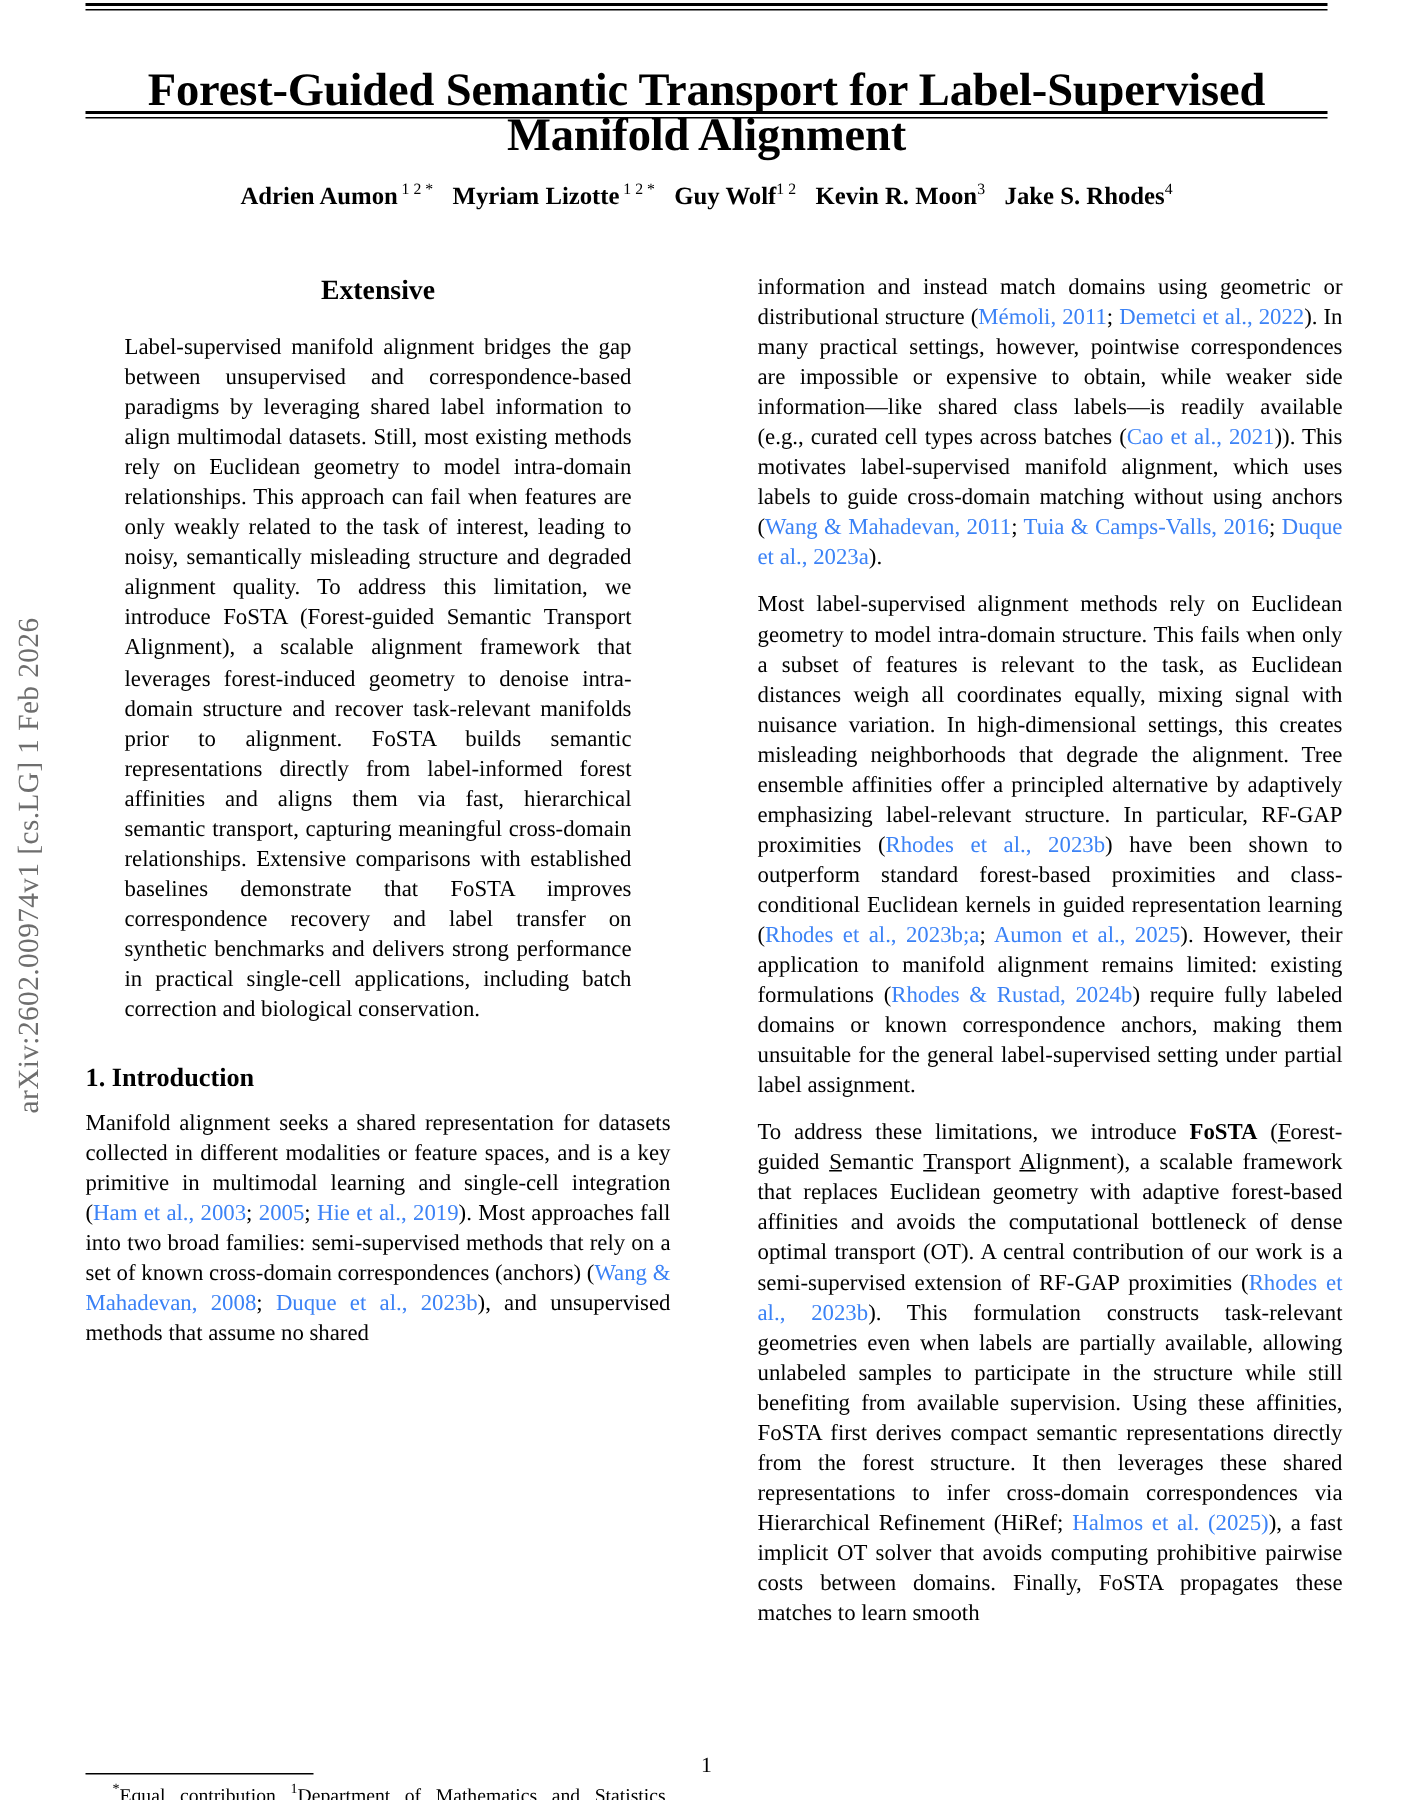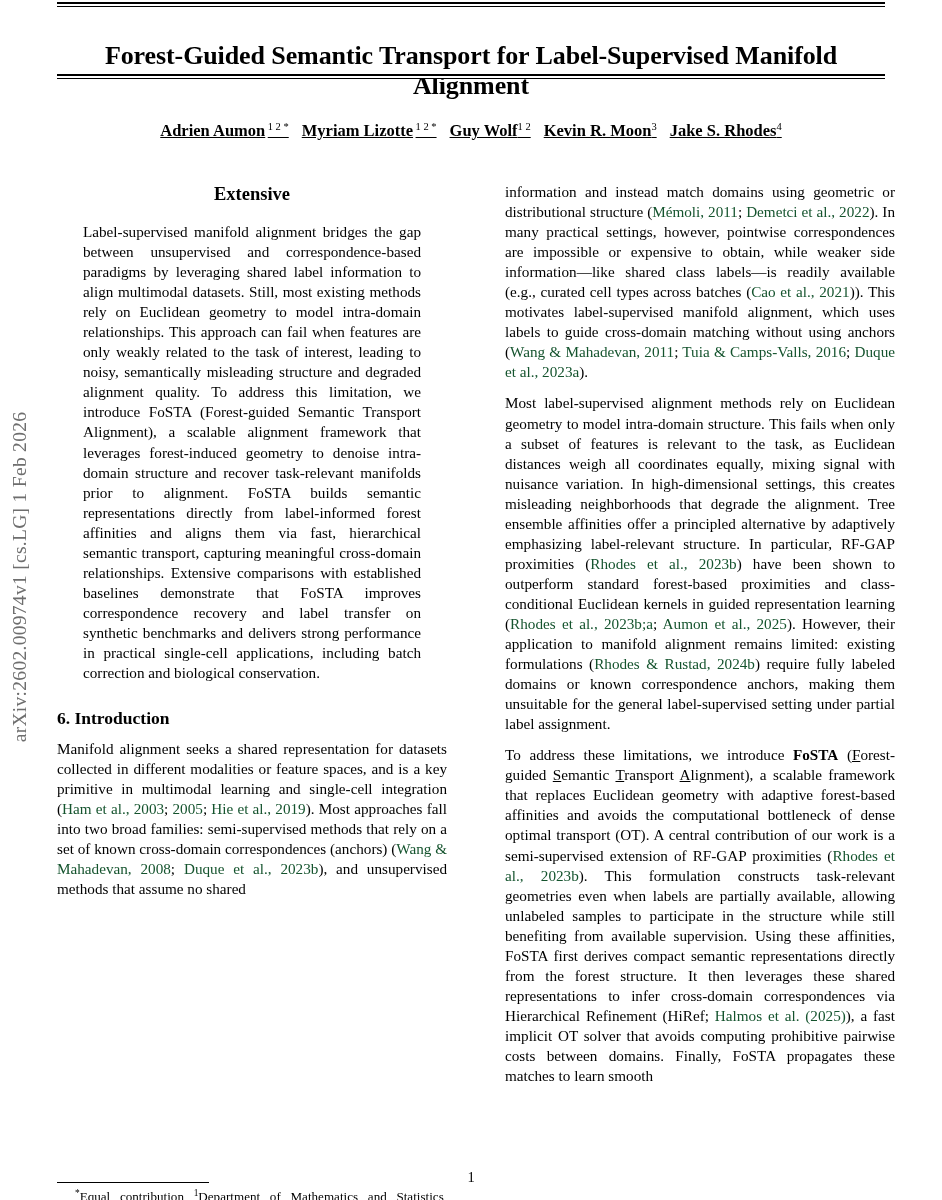--- a/index.html
+++ b/index.html
@@ -69,37 +69,36 @@
   #rule-top { position: absolute; left: 0px; top: 2px; }
   #rule-under-title { position: absolute; left: 0px; top: 74px; }
 
   
   #paper-title {
     position: absolute;
     left: 0px;
     top: 24px;
     width: 828px;
     text-align: center;
-    font-size: 26px;
+    font-size: 31px;
     font-weight: bold;
     letter-spacing: -0.1px;
     line-height: 30px;
   }
 
   
   #author-line {
     position: absolute;
     left: 0px;
     top: 120px;
     width: 828px;
     text-align: center;
     font-size: 16.5px;
     font-weight: bold;
     line-height: 22px;
-    text-decoration: underline;
   }
   #author-line .author { white-space: nowrap; }
   #author-line .sep { display: inline-block; width: 13px; }
   .sup {
     font-size: 10.5px;
     font-weight: normal;
     vertical-align: super;
     line-height: 0;
   }
   .sup-sp { display: inline-block; width: 2.5px; }
@@ -143,21 +142,21 @@
   p.para.nospace { margin-bottom: 16px; }
 
   .sec-head {
     font-size: 17.5px;
     font-weight: bold;
     margin: 24px 0 10px 0;
     line-height: 22px;
   }
 
   a.cite, .cite {
-    color: #14532d;
+    color: #3b82f6;
     text-decoration: none;
   }
   .it { }
   .bd { font-weight: bold; }
   .ul { text-decoration: underline; }
 
   
   #footnote-block {
     position: absolute;
     left: 0px;
@@ -222,21 +221,21 @@
   </div>
 
   <div id="col-left">
 
     <div class="abstract-head">Extensive</div>
 
     <div class="abstract-body">
       <p class="para">Label-supervised manifold alignment bridges the gap between unsupervised and correspondence-based paradigms by leveraging shared label information to align multimodal datasets. Still, most existing methods rely on Euclidean geometry to model intra-domain relationships. This approach can fail when features are only weakly related to the task of interest, leading to noisy, semantically misleading structure and degraded alignment quality. To address this limitation, we introduce FoSTA (Forest-guided Semantic Transport Alignment), a scalable alignment framework that leverages forest-induced geometry to denoise intra-domain structure and recover task-relevant manifolds prior to alignment. FoSTA builds semantic representations directly from label-informed forest affinities and aligns them via fast, hierarchical semantic transport, capturing meaningful cross-domain relationships. Extensive comparisons with established baselines demonstrate that FoSTA improves correspondence recovery and label transfer on synthetic benchmarks and delivers strong performance in practical single-cell applications, including batch correction and biological conservation.</p>
     </div>
 
-    <div class="sec-head">6. Introduction</div>
+    <div class="sec-head">1. Introduction</div>
 
     <p class="para"><span>Manifold alignment seeks a shared representation for datasets collected in different modalities or feature spaces, and is a key primitive in multimodal learning and single-cell integration (</span><a class="cite" href="#">Ham et al., 2003</a><span>; </span><a class="cite" href="#">2005</a><span>; </span><a class="cite" href="#">Hie et al., 2019</a><span>). Most approaches fall into two broad families: </span><span class="it">semi-supervised</span><span> methods that rely on a set of known cross-domain correspondences (anchors) (</span><a class="cite" href="#">Wang &amp; Mahadevan, 2008</a><span>; </span><a class="cite" href="#">Duque et al., 2023b</a><span>), and </span><span class="it">unsupervised</span><span> methods that assume no shared</span></p>
 
     <div id="footnote-block">
       <div id="footnote-rule"></div>
       <p id="footnote-text"><span class="fn-indent"></span><span class="fn-sup">*</span><span>Equal contribution </span><span class="fn-sup">1</span><span>Department of Mathematics and Statistics, Université de Montréal, Montreal, Canada </span></p>
 
     </div>
 
   </div>

